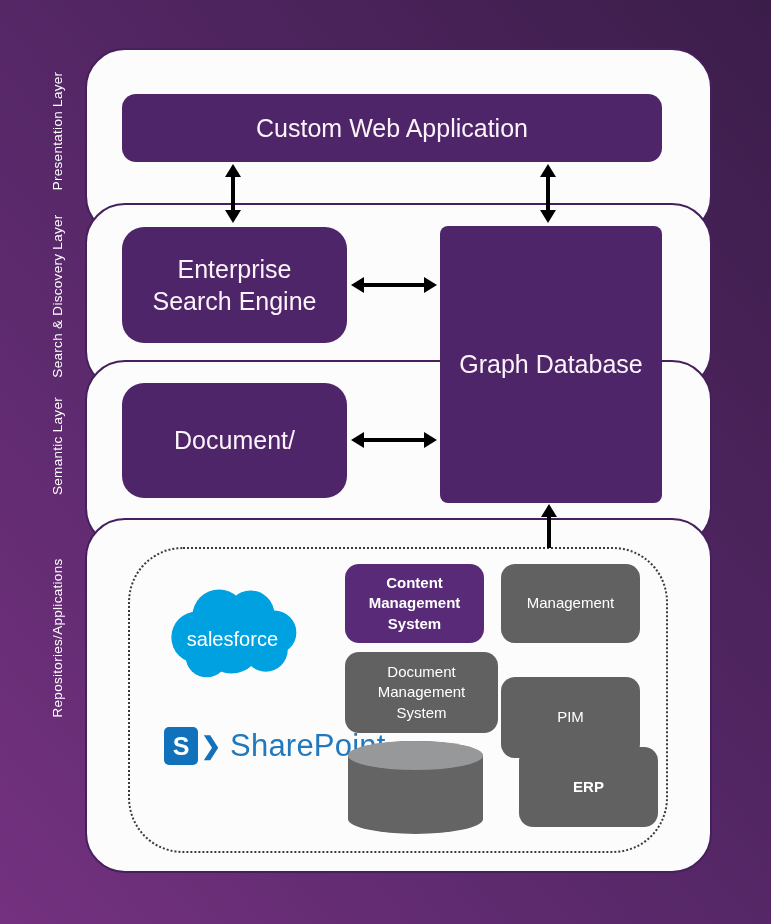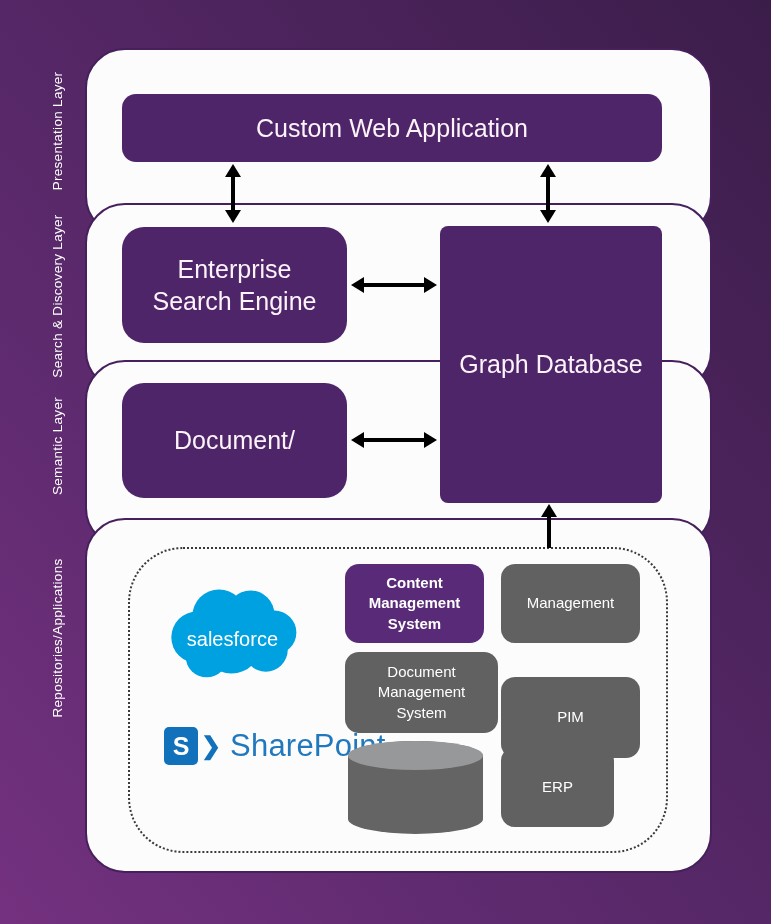--- a/index.html
+++ b/index.html
@@ -44,21 +44,21 @@
     position:absolute;display:flex;align-items:center;justify-content:center;
     color:#ffffff;text-align:center;font-size:15px;line-height:1.35;
     border-radius:14px;z-index:6;padding:4px 14px;box-sizing:border-box;
   }
   .sbox.purple{background:#592a77;font-weight:bold;}
   .sbox.gray{background:#616161;}
   .sbox-cms{left:345px;top:564px;width:139px;height:79px;}
   .sbox-inv{left:501px;top:564px;width:139px;height:79px;}
   .sbox-dms{left:345px;top:652px;width:153px;height:81px;}
   .sbox-pim{left:501px;top:652px;width:139px;height:81px;margin-top:25px;}
-  .sbox-erp{left:501px;top:747px;width:113px;height:80px;}
+  .sbox-erp{left:519px;top:747px;width:139px;height:80px;font-weight:bold;}
   
   .cylinder{position:absolute;left:348px;top:741px;width:135px;height:93px;z-index:6;}
   .cyl-body{position:absolute;left:0;right:0;top:0;bottom:0;background:#646464;border-radius:50% / 15px;}
   .cyl-top{position:absolute;left:0;right:0;top:0;height:29px;background:#96989a;border-radius:50%;}
   .cyl-label{
     position:absolute;left:0;right:0;top:32px;color:#ffffff;text-align:center;
     font-size:15px;line-height:1.4;z-index:2;padding:0 14px;
   }
   
   .arrow{position:absolute;z-index:7;}

